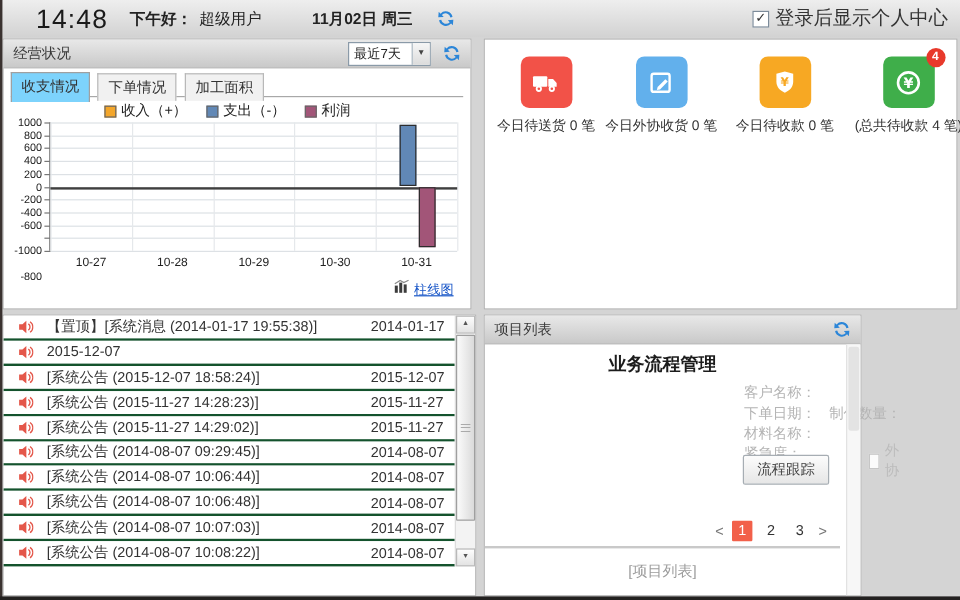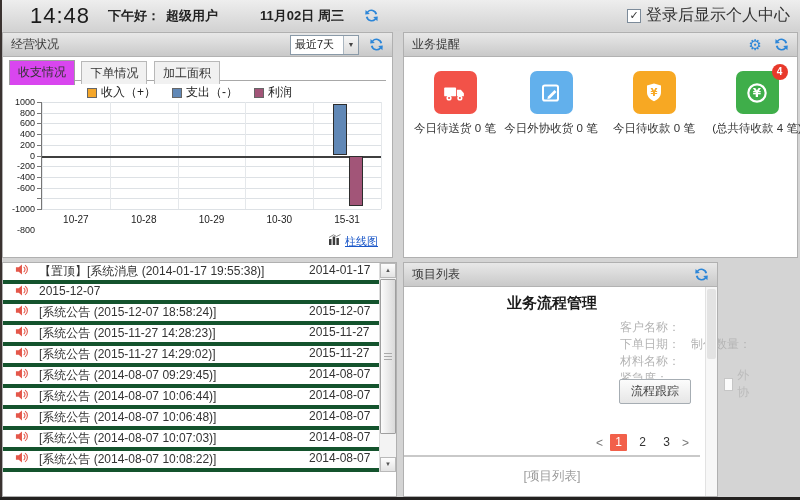--- a/index.html
+++ b/index.html
@@ -11,21 +11,21 @@
   }
   .frame-left{position:absolute;left:0;top:0;bottom:0;width:2px;background:#3a3230;z-index:50;}
   .frame-bottom{position:absolute;left:0;right:0;bottom:0;height:3px;background:#232120;z-index:50;}
 
   
   .topbar{position:absolute;left:2px;top:0;right:0;height:31px;
     background:linear-gradient(#eeeeee,#d2d2d2);
     display:flex;align-items:center;}
   .time{font-size:22px;color:#1a1a1a;margin-left:28px;letter-spacing:1px;}
   .greet{font-size:13px;font-weight:bold;color:#222;margin-left:18px;}
-  .user{font-size:13px;font-weight:bold;color:#222;margin-left:6px;}
+  .user{font-size:13px;font-weight:normal;color:#222;margin-left:6px;}
   .date{font-size:13px;font-weight:bold;color:#222;margin-left:42px;}
   .icon-btn{display:inline-flex;align-items:center;justify-content:center;cursor:pointer;}
   .topbar .icon-btn{margin-left:20px;}
   .topbar-spacer{flex:1;}
   .pc-check{display:flex;align-items:center;margin-right:10px;}
   .cb{width:12px;height:12px;background:#fff;border:1px solid #7c8b9a;
     font-size:11px;line-height:10px;text-align:center;color:#333;cursor:pointer;}
   .pc-label{font-size:16px;color:#333;margin-left:5px;}
 
   
@@ -47,21 +47,21 @@
   .select-val{padding:0 4px;width:44px;}
   .select-arrow{width:14px;height:100%;display:flex;align-items:center;justify-content:center;
     font-size:7px;color:#444;background:linear-gradient(#f6f6f6,#dcdcdc);border-left:1px solid #aab6c0;}
 
   .gear{font-size:15px;color:#2c86d8;line-height:1;margin-right:12px;cursor:pointer;}
 
   
   .tabs{position:absolute;left:6px;top:2px;right:6px;height:21px;border-bottom:1px solid #a8a8a8;}
   .tab{display:inline-block;font-size:12px;color:#333;padding:3px 8px 2px;cursor:pointer;
     background:#f1f1f1;border:1px solid #b8b8b8;border-bottom:none;margin-right:2px;position:relative;top:2px;}
-  .tab.active{background:#d946ef;border-color:#a0a0a0;top:1px;padding-bottom:4px;z-index:2;}
+  .tab.active{background:#7dd3fc;border-color:#a0a0a0;top:1px;padding-bottom:4px;z-index:2;}
 
   
   .legend{position:absolute;top:27px;left:0;right:16px;display:flex;justify-content:center;gap:16px;}
   .legend-item{display:flex;align-items:center;gap:4px;font-size:12px;color:#222;}
   .swatch{width:10px;height:10px;border:1px solid #666;box-sizing:border-box;}
   .chart{position:absolute;left:38px;top:45px;width:340px;height:107px;}
   .plot{position:absolute;left:0;top:0;right:0;bottom:0;border-left:1px solid #777;}
   .gridline{position:absolute;left:0;right:0;height:1px;background:#dde1e5;}
   .gridline.zero{background:#3f3f3f;height:2px;z-index:2;}
   .vline{position:absolute;top:0;bottom:0;width:1px;background:#e5e8eb;}
@@ -75,22 +75,22 @@
   
   .rem-item{position:absolute;top:14px;width:98px;display:flex;flex-direction:column;align-items:center;cursor:pointer;}
   .rem-iconwrap{position:relative;width:43px;height:43px;}
   .rem-icon{width:43px;height:43px;border-radius:7px;display:flex;align-items:center;justify-content:center;}
   .rem-badge{position:absolute;top:-7px;right:-9px;min-width:16px;height:16px;border-radius:9px;
     background:#e8392b;color:#fff;font-size:10px;line-height:16px;text-align:center;font-weight:bold;}
   .rem-label{margin-top:7px;font-size:11.5px;color:#333;white-space:nowrap;}
 
   
   .ann-list{position:absolute;left:0;top:0;right:17px;bottom:0;display:flex;flex-direction:column;}
-  .ann-row{height:21.1px;box-sizing:border-box;display:flex;align-items:flex-start;
-    border-bottom:4px solid #14532d;padding-left:12px;cursor:pointer;background:#fff;}
+  .ann-row{height:21.1px;box-sizing:border-box;display:flex;align-items:center;
+    border-bottom:2px solid #14532d;padding-left:12px;cursor:pointer;background:#fff;}
   .spk{display:inline-flex;width:14px;margin-right:10px;}
   .ann-text{flex:1;font-size:12px;color:#333;white-space:nowrap;overflow:hidden;}
   .ann-date{width:70px;font-size:12px;color:#333;}
 
   
   .scrollbar{position:absolute;top:0;bottom:0;right:0;width:16px;background:#f3f3f3;border-left:1px solid #dcdcdc;}
   .sb-btn{position:absolute;left:0;right:0;height:15px;background:linear-gradient(#fdfdfd,#e3e3e3);
     border:1px solid #b9b9b9;box-sizing:border-box;font-size:6px;color:#555;text-align:center;line-height:13px;cursor:pointer;}
   .sb-up{top:0;}
   .sb-down{bottom:0;}
@@ -215,51 +215,40 @@
           <div class="vline" style="left: 0px;"></div>
           <div class="vline" style="left: 67.8px;"></div>
           <div class="vline" style="left: 135.6px;"></div>
           <div class="vline" style="left: 203.4px;"></div>
           <div class="vline" style="left: 271.2px;"></div>
           <div class="vline" style="left: 339px;"></div>
           <div class="xlabel" style="left: 0px; width: 67.8px;">10-27</div>
           <div class="xlabel" style="left: 67.8px; width: 67.8px;">10-28</div>
           <div class="xlabel" style="left: 135.6px; width: 67.8px;">10-29</div>
           <div class="xlabel" style="left: 203.4px; width: 67.8px;">10-30</div>
-          <div class="xlabel" style="left: 271.2px; width: 67.8px;">15-31</div>
+          <div class="xlabel" style="left: 271.2px; width: 67.8px;">10-31</div>
           <div class="bar" style="left: 291.1px; width: 14px; top: 2.14px; height: 51.36px; background: rgb(97, 136, 182);"></div>
           <div class="bar" style="left: 307.1px; width: 14px; top: 53.5px; height: 50.825px; background: rgb(162, 85, 120);"></div>
         </div>
     </div>
     <div class="chart-link-row">
       <span>
         <svg width="13" height="12" viewBox="0 0 13 12">
           <rect x="1" y="5" width="2.5" height="6" fill="#3c3c3c"></rect>
           <rect x="4.7" y="2.5" width="2.5" height="8.5" fill="#3c3c3c"></rect>
           <rect x="8.4" y="4" width="2.5" height="7" fill="#3c3c3c"></rect>
           <path d="M1 3.5 L5.5 0.8 8.5 2.5 12.5 0.5" stroke="#8a8a8a" fill="none"></path>
         </svg>
       </span>
       <span class="chart-link">柱线图</span>
     </div>
   </div>
 </div>
 
 <div class="panel" id="panel-reminders">
-  <div class="panel-header">
-    <span class="panel-title">业务提醒</span>
-    <span class="ph-spacer"></span>
-    <span class="gear">⚙</span>
-    <span class="icon-btn">
-      <svg width="15" height="15" viewBox="0 0 16 16">
-        <path d="M14 6.5 A6.2 6.2 0 0 0 3.3 3.6 L1.7 2 1.3 6.9 6.2 6.5 4.5 4.8 A4.4 4.4 0 0 1 12.1 7 Z" fill="#2c86d8"></path>
-        <path d="M2 9.5 A6.2 6.2 0 0 0 12.7 12.4 L14.3 14 14.7 9.1 9.8 9.5 11.5 11.2 A4.4 4.4 0 0 1 3.9 9 Z" fill="#2c86d8"></path>
-      </svg>
-    </span>
-  </div>
   <div class="panel-body">
 
     <div class="rem-item" style="left:2px;">
       <span class="rem-iconwrap">
         <span class="rem-icon" style="background-color: rgb(242, 82, 72);">
           <svg width="26" height="26" viewBox="0 0 24 24">
             <rect x="2" y="7" width="11" height="8" rx="0.8" fill="#fff"></rect>
             <path d="M13.8 9 h3.6 l2.8 3.2 V15 h-6.4 Z" fill="#fff"></path>
             <circle cx="6.5" cy="16.6" r="1.7" fill="none" stroke="#fff" stroke-width="1.4"></circle>
             <circle cx="16.5" cy="16.6" r="1.7" fill="none" stroke="#fff" stroke-width="1.4"></circle>

